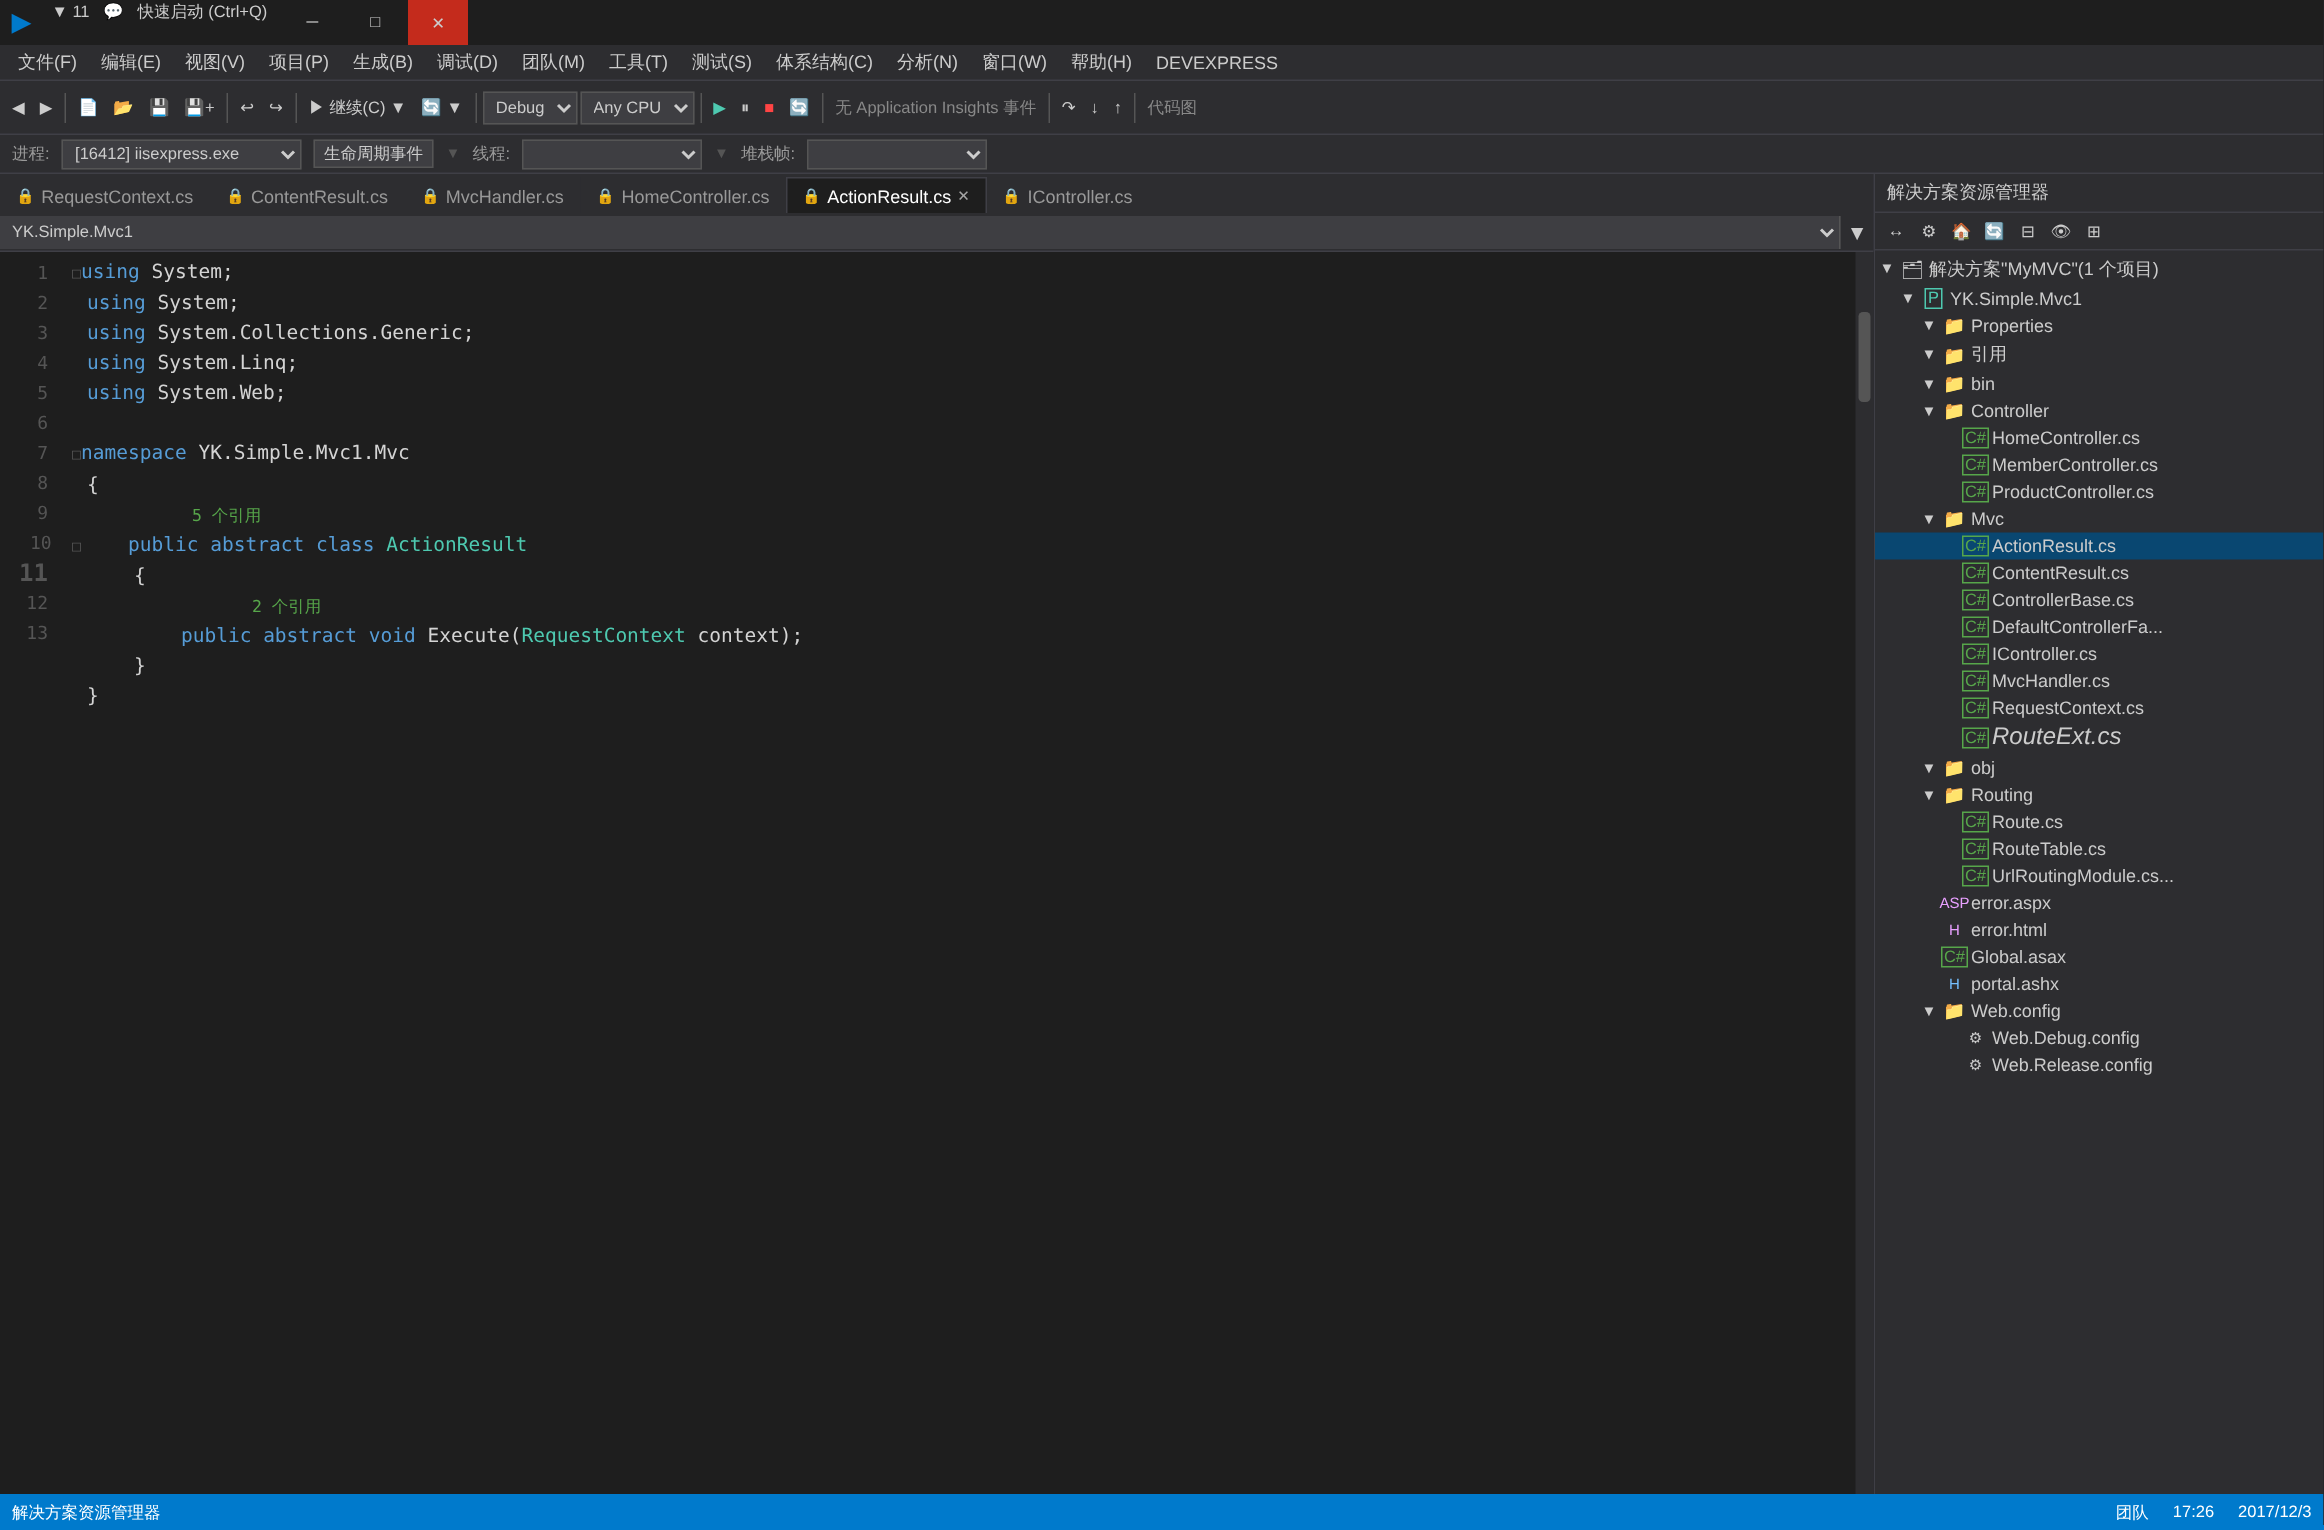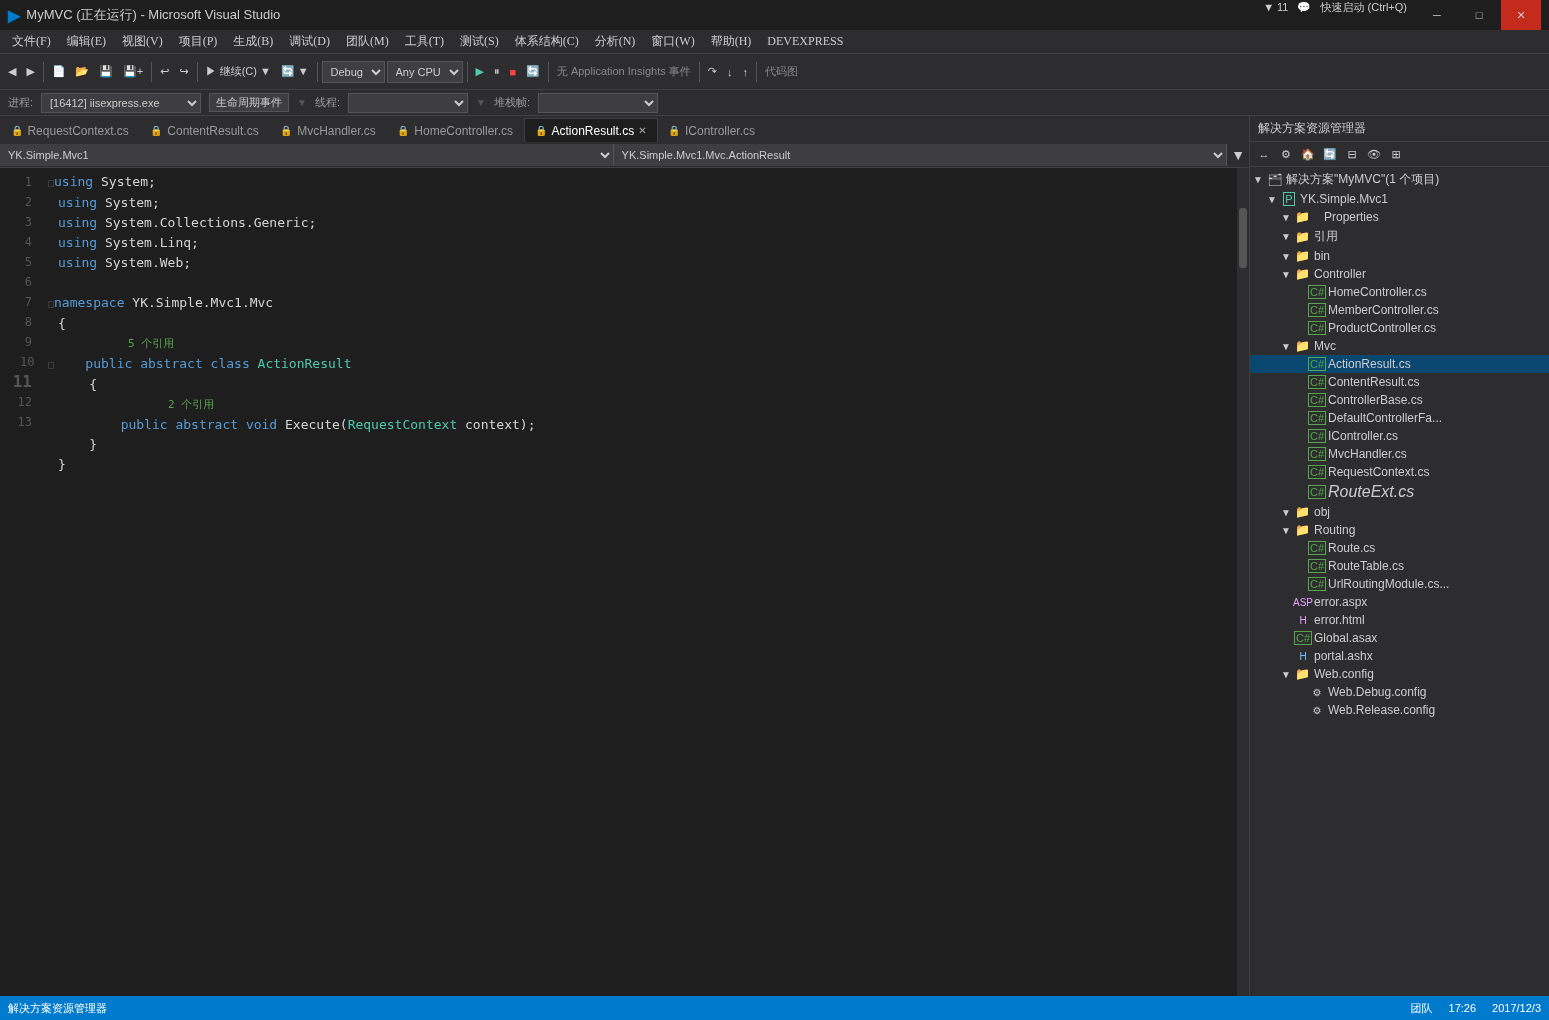--- a/index.html
+++ b/index.html
@@ -7,21 +7,21 @@
 
     
     #titlebar { background: #1e1e1e; height: 30px; display: flex; align-items: center; padding: 0 8px; color: #ccc; font-size: 13px; }
     #titlebar .app-icon { margin-right: 6px; color: #007acc; font-weight: bold; }
     #titlebar .title { flex: 1; }
     #titlebar .win-controls { display: flex; gap: 2px; }
     #titlebar .win-btn { width: 40px; height: 30px; display: flex; align-items: center; justify-content: center; cursor: pointer; font-size: 11px; }
 
     
     #menubar { background: #2d2d30; height: 24px; display: flex; align-items: center; padding: 0 4px; border-bottom: 1px solid #3f3f46; }
-    .menu-item { padding: 2px 8px; cursor: pointer; font-size: 12px; color: #ccc; white-space: nowrap; font-family: Liberation Serif, serif; }
+    .menu-item { padding: 2px 8px; cursor: pointer; font-size: 12px; color: #ccc; white-space: nowrap; }
 
     
     #toolbar { background: #2d2d30; height: 36px; display: flex; align-items: center; padding: 0 4px; border-bottom: 1px solid #3f3f46; gap: 2px; }
     .tb-btn { height: 26px; padding: 0 4px; cursor: pointer; color: #ccc; font-size: 11px; display: flex; align-items: center; gap: 2px; background: transparent; border: none; white-space: nowrap; }
     .tb-sep { width: 1px; height: 20px; background: #555; margin: 0 2px; }
     .tb-select { height: 22px; background: #3e3e42; border: 1px solid #555; color: #ccc; font-size: 11px; padding: 0 4px; }
 
     
     #processbar { background: #2d2d30; height: 26px; display: flex; align-items: center; padding: 0 8px; gap: 8px; border-bottom: 1px solid #3f3f46; font-size: 11px; color: #ccc; }
     .process-label { color: #999; }
@@ -74,21 +74,20 @@
     
     #statusbar { height: 24px; background: #007acc; display: flex; align-items: center; padding: 0 8px; gap: 16px; font-size: 11px; color: #fff; }
     #statusbar .sb-left { flex: 1; display: flex; gap: 16px; }
     #statusbar .sb-right { display: flex; gap: 16px; align-items: center; }
   </style>
 </head>
 <body>
 
 <div id="titlebar">
   <span class="app-icon" style="color:#007acc;font-size:16px;">▶</span>
-  <span class="title">MyMVC (正在运行) - Microsoft Visual Studio</span>
   <div class="win-controls">
 
     <span style="color:#ccc;font-size:11px;padding:0 8px;">▼ 11 &nbsp; 💬 &nbsp; 快速启动 (Ctrl+Q)</span>
     <div class="win-btn">─</div>
     <div class="win-btn">□</div>
     <div class="win-btn" style="background:#c42b1c;">✕</div>
   </div>
 </div>
 
 <div id="menubar">
@@ -187,23 +186,20 @@
         <div class="tab">
           <span class="tab-lock">🔒</span>
           <span>IController.cs</span>
         </div>
       </div>
 
     <div id="editor-header">
       <select class="editor-select">
         <option>YK.Simple.Mvc1</option>
       </select>
-      <select class="editor-select">
-        <option>YK.Simple.Mvc1.Mvc.ActionResult</option>
-      </select>
       <button class="editor-header-btn">▼</button>
     </div>
 
     <div id="code-editor">
       <div id="line-numbers">
           <div style="line-height: 20px; font-size: 12px; color: rgb(85, 85, 85);">1</div>
           <div style="line-height: 20px; font-size: 12px; color: rgb(85, 85, 85);">2</div>
           <div style="line-height: 20px; font-size: 12px; color: rgb(85, 85, 85);">3</div>
           <div style="line-height: 20px; font-size: 12px; color: rgb(85, 85, 85);">4</div>
           <div style="line-height: 20px; font-size: 12px; color: rgb(85, 85, 85);">5</div>
@@ -249,21 +245,21 @@
           <span class="tree-arrow">▼</span>
           <span class="tree-icon">
             <span style="color:#4ec9b0;font-size:11px;border:1px solid #4ec9b0;padding:0 1px;">P</span>
           </span>
           <span style="font-size: 12px;">YK.Simple.Mvc1</span>
         </div>
         <div class="tree-item">
           <span class="tree-indent" style="width: 28px; display: inline-block;"></span>
           <span class="tree-arrow">▼</span>
           <span class="tree-icon" style="color: rgb(220, 182, 122);">📁</span>
-          <span style="font-size: 12px; margin-left: 10px;">Properties</span>
+          <span style="font-size: 12px;">Properties</span>
         </div>
         <div class="tree-item">
           <span class="tree-indent" style="width: 28px; display: inline-block;"></span>
           <span class="tree-arrow">▼</span>
           <span class="tree-icon" style="color: rgb(220, 182, 122);">📁</span>
           <span style="font-size: 12px;">引用</span>
         </div>
         <div class="tree-item">
           <span class="tree-indent" style="width: 28px; display: inline-block;"></span>
           <span class="tree-arrow">▼</span>

